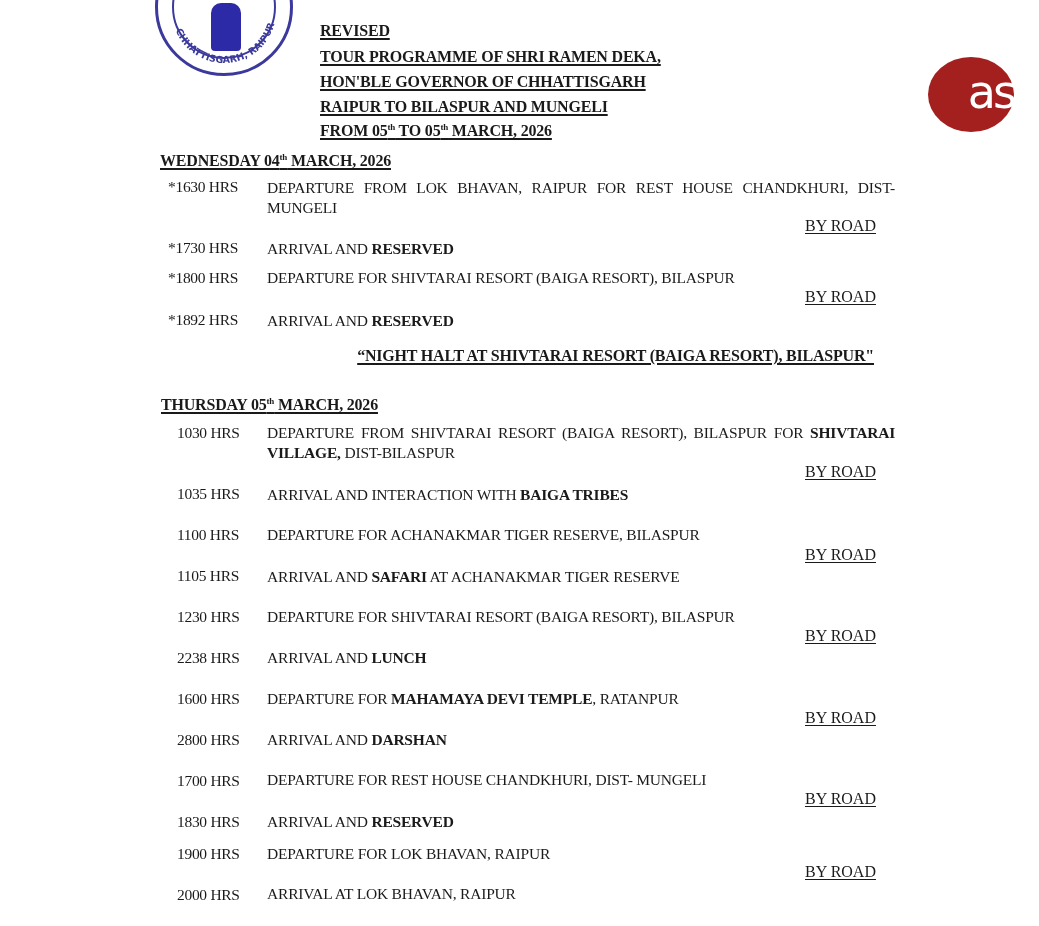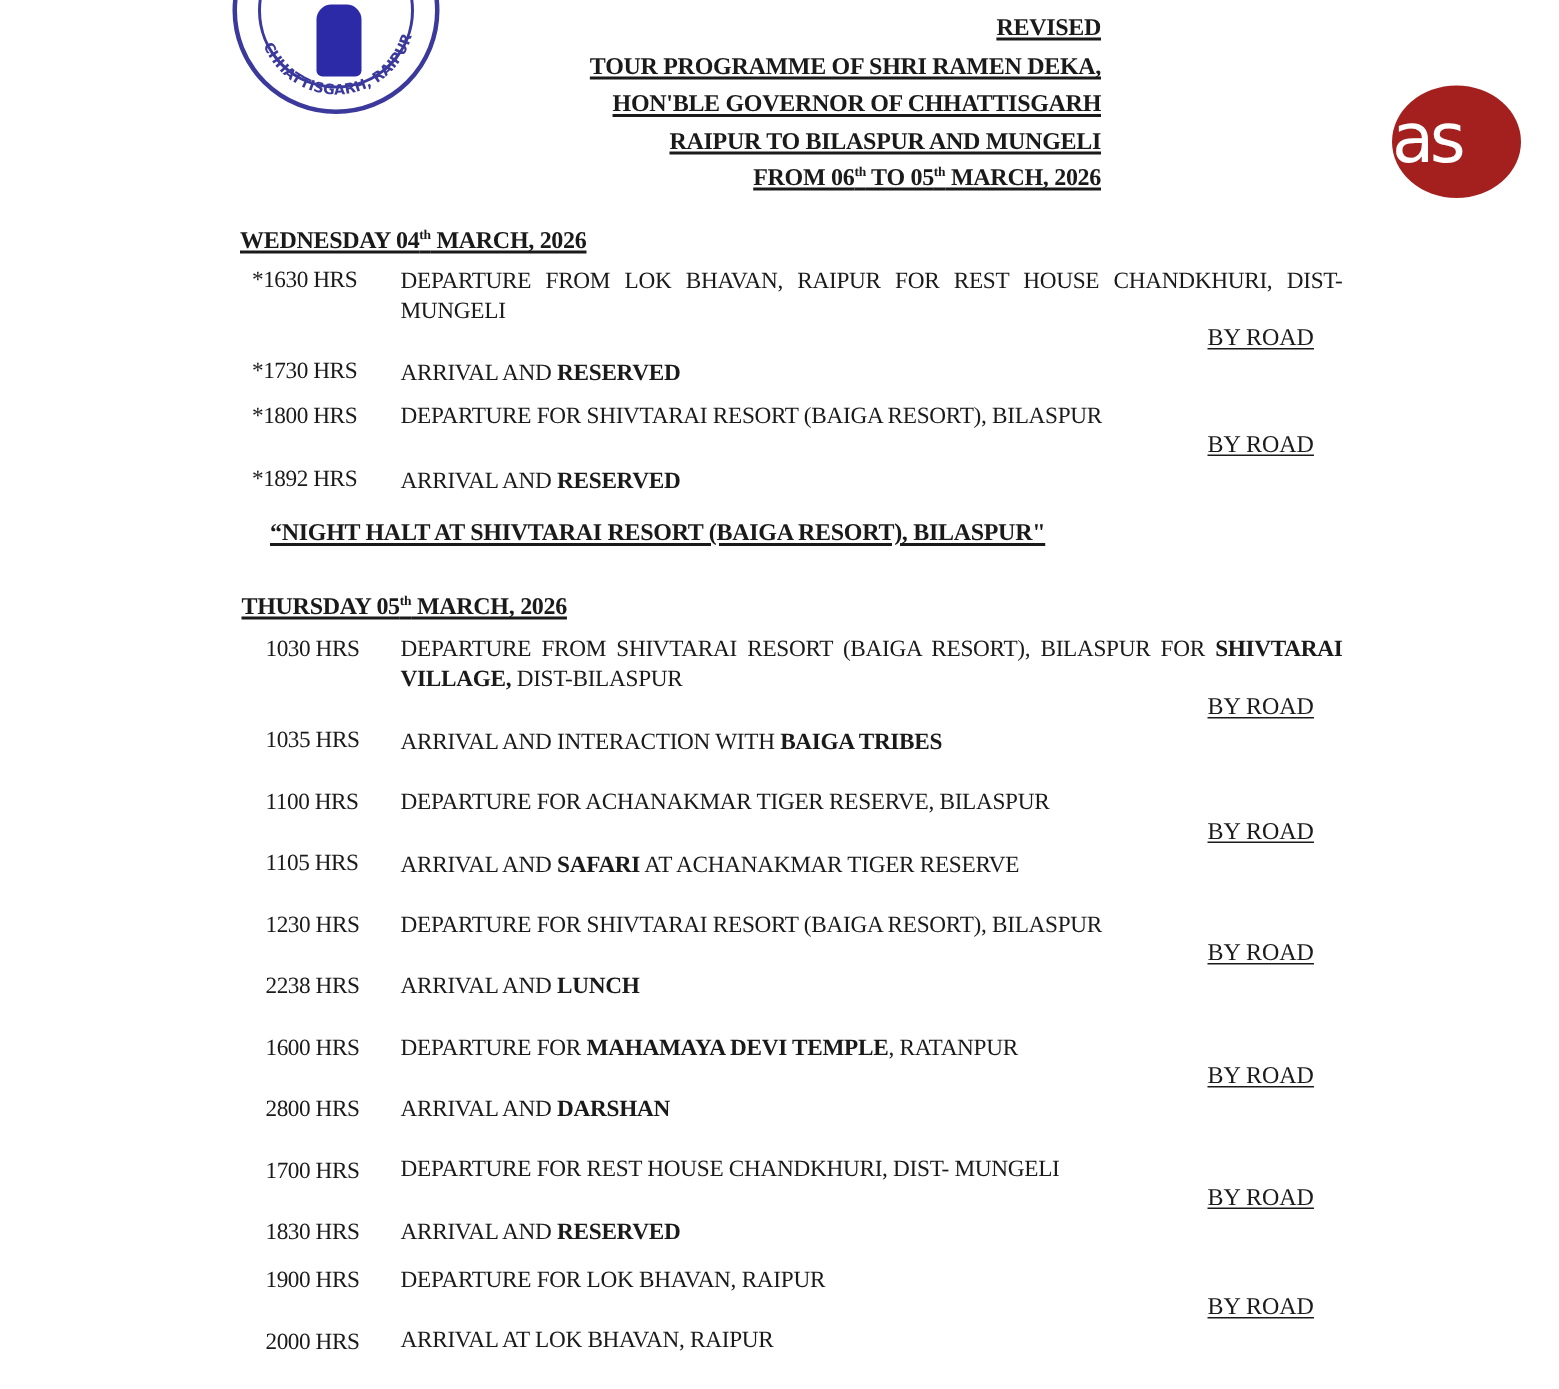--- a/index.html
+++ b/index.html
@@ -7,34 +7,34 @@
          font-family: "Liberation Serif", "DejaVu Serif", serif; color: #1a1a1a; }
   .abs { position: absolute; }
   .seal { left: 155px; top: -62px; width: 138px; height: 138px; border-radius: 50%;
           border: 3px solid #3b3a9c; box-sizing: border-box; }
   .seal-inner { position: absolute; left: 14px; top: 14px; width: 104px; height: 104px; border-radius: 50%;
                 border: 2px solid #3b3a9c; box-sizing: border-box; }
   .seal svg { position: absolute; left: 0; top: 0; }
   .emblem { position: absolute; left: 53px; top: 62px; width: 30px; height: 48px; background: #2d2aa8;
             border-radius: 10px 10px 4px 4px; }
   .logo { left: 928px; top: 57px; width: 86px; height: 75px; border-radius: 50%; background: #a3201f;
-          display: flex; align-items: center; justify-content: flex-start; }
+          display: flex; align-items: center; justify-content: flex-end; }
   .logo span { color: #fff; font-family: "DejaVu Sans", sans-serif; font-size: 46px; letter-spacing: -3px;
                line-height: 1; margin-top: -6px; }
-  .hd { left: 320px; width: 414px; text-align: right; font-weight: bold; font-size: 16px;
-        text-decoration: underline; text-decoration-thickness: 2px; text-underline-offset: 2px; letter-spacing: -0.2px; }
+  .hd { left: 320px; width: 414px; text-align: left; font-weight: bold; font-size: 16px;
+        text-decoration: underline; text-decoration-thickness: 2px; text-underline-offset: 2px; letter-spacing: -0.2px; margin-top: 12px; }
   .day { font-weight: bold; font-size: 16px; text-decoration: underline; text-decoration-thickness: 2px;
          text-underline-offset: 2px; letter-spacing: -0.2px; }
   sup { font-size: 9px; vertical-align: 6px; line-height: 0; }
   .time { left: 153px; font-size: 15.5px; letter-spacing: -0.3px; margin-left: 15px; }
   .desc { left: 267px; width: 628px; font-size: 15.5px; letter-spacing: -0.2px; line-height: 20px; }
   .justify { text-align: justify; text-align-last: left; }
   .road { left: 805px; width: 92px; font-size: 16px; text-decoration: underline;
           text-underline-offset: 2px; letter-spacing: 0px; }
-  .halt { left: 180px; width: 694px; text-align: left; font-weight: bold; font-size: 16px;
+  .halt { left: 180px; width: 694px; text-align: right; font-weight: bold; font-size: 16px;
           text-decoration: underline; text-decoration-thickness: 2px; text-underline-offset: 2px; letter-spacing: -0.2px; }
   b { font-weight: bold; }
 </style>
 </head>
 <body>
 
 <div class="abs seal">
   <div class="seal-inner"></div>
   <div class="emblem"></div>
   <svg width="132" height="132" viewBox="0 0 132 132">
@@ -48,21 +48,21 @@
 </div>
 
 <div class="abs logo">
   <span>as</span>
 </div>
 
 <div class="abs hd" style="top:10px">REVISED</div>
 <div class="abs hd" style="top:36px">TOUR PROGRAMME OF SHRI RAMEN DEKA,</div>
 <div class="abs hd" style="top:61px">HON'BLE GOVERNOR OF CHHATTISGARH</div>
 <div class="abs hd" style="top:86px">RAIPUR TO BILASPUR AND MUNGELI</div>
-<div class="abs hd" style="top:110px"><span>FROM 06</span><sup>th</sup><span> TO 05</span><sup>th</sup><span> MARCH, 2026</span></div>
+<div class="abs hd" style="top:110px"><span>FROM 05</span><sup>th</sup><span> TO 05</span><sup>th</sup><span> MARCH, 2026</span></div>
 
 <div class="abs day" style="left:160px; top:152px"><span>WEDNESDAY 04</span><sup>th</sup><span> MARCH, 2026</span></div>
 
 <div class="abs time" style="top:178px">*1630 HRS</div>
 <div class="abs desc justify" style="top:178px">DEPARTURE FROM LOK BHAVAN, RAIPUR FOR REST HOUSE CHANDKHURI, DIST- MUNGELI</div>
 <div class="abs road" style="top:217px">BY ROAD</div>
 
 <div class="abs time" style="top:239px">*1730 HRS</div>
 <div class="abs desc" style="top:239px"><span>ARRIVAL AND </span><b>RESERVED</b></div>
 

